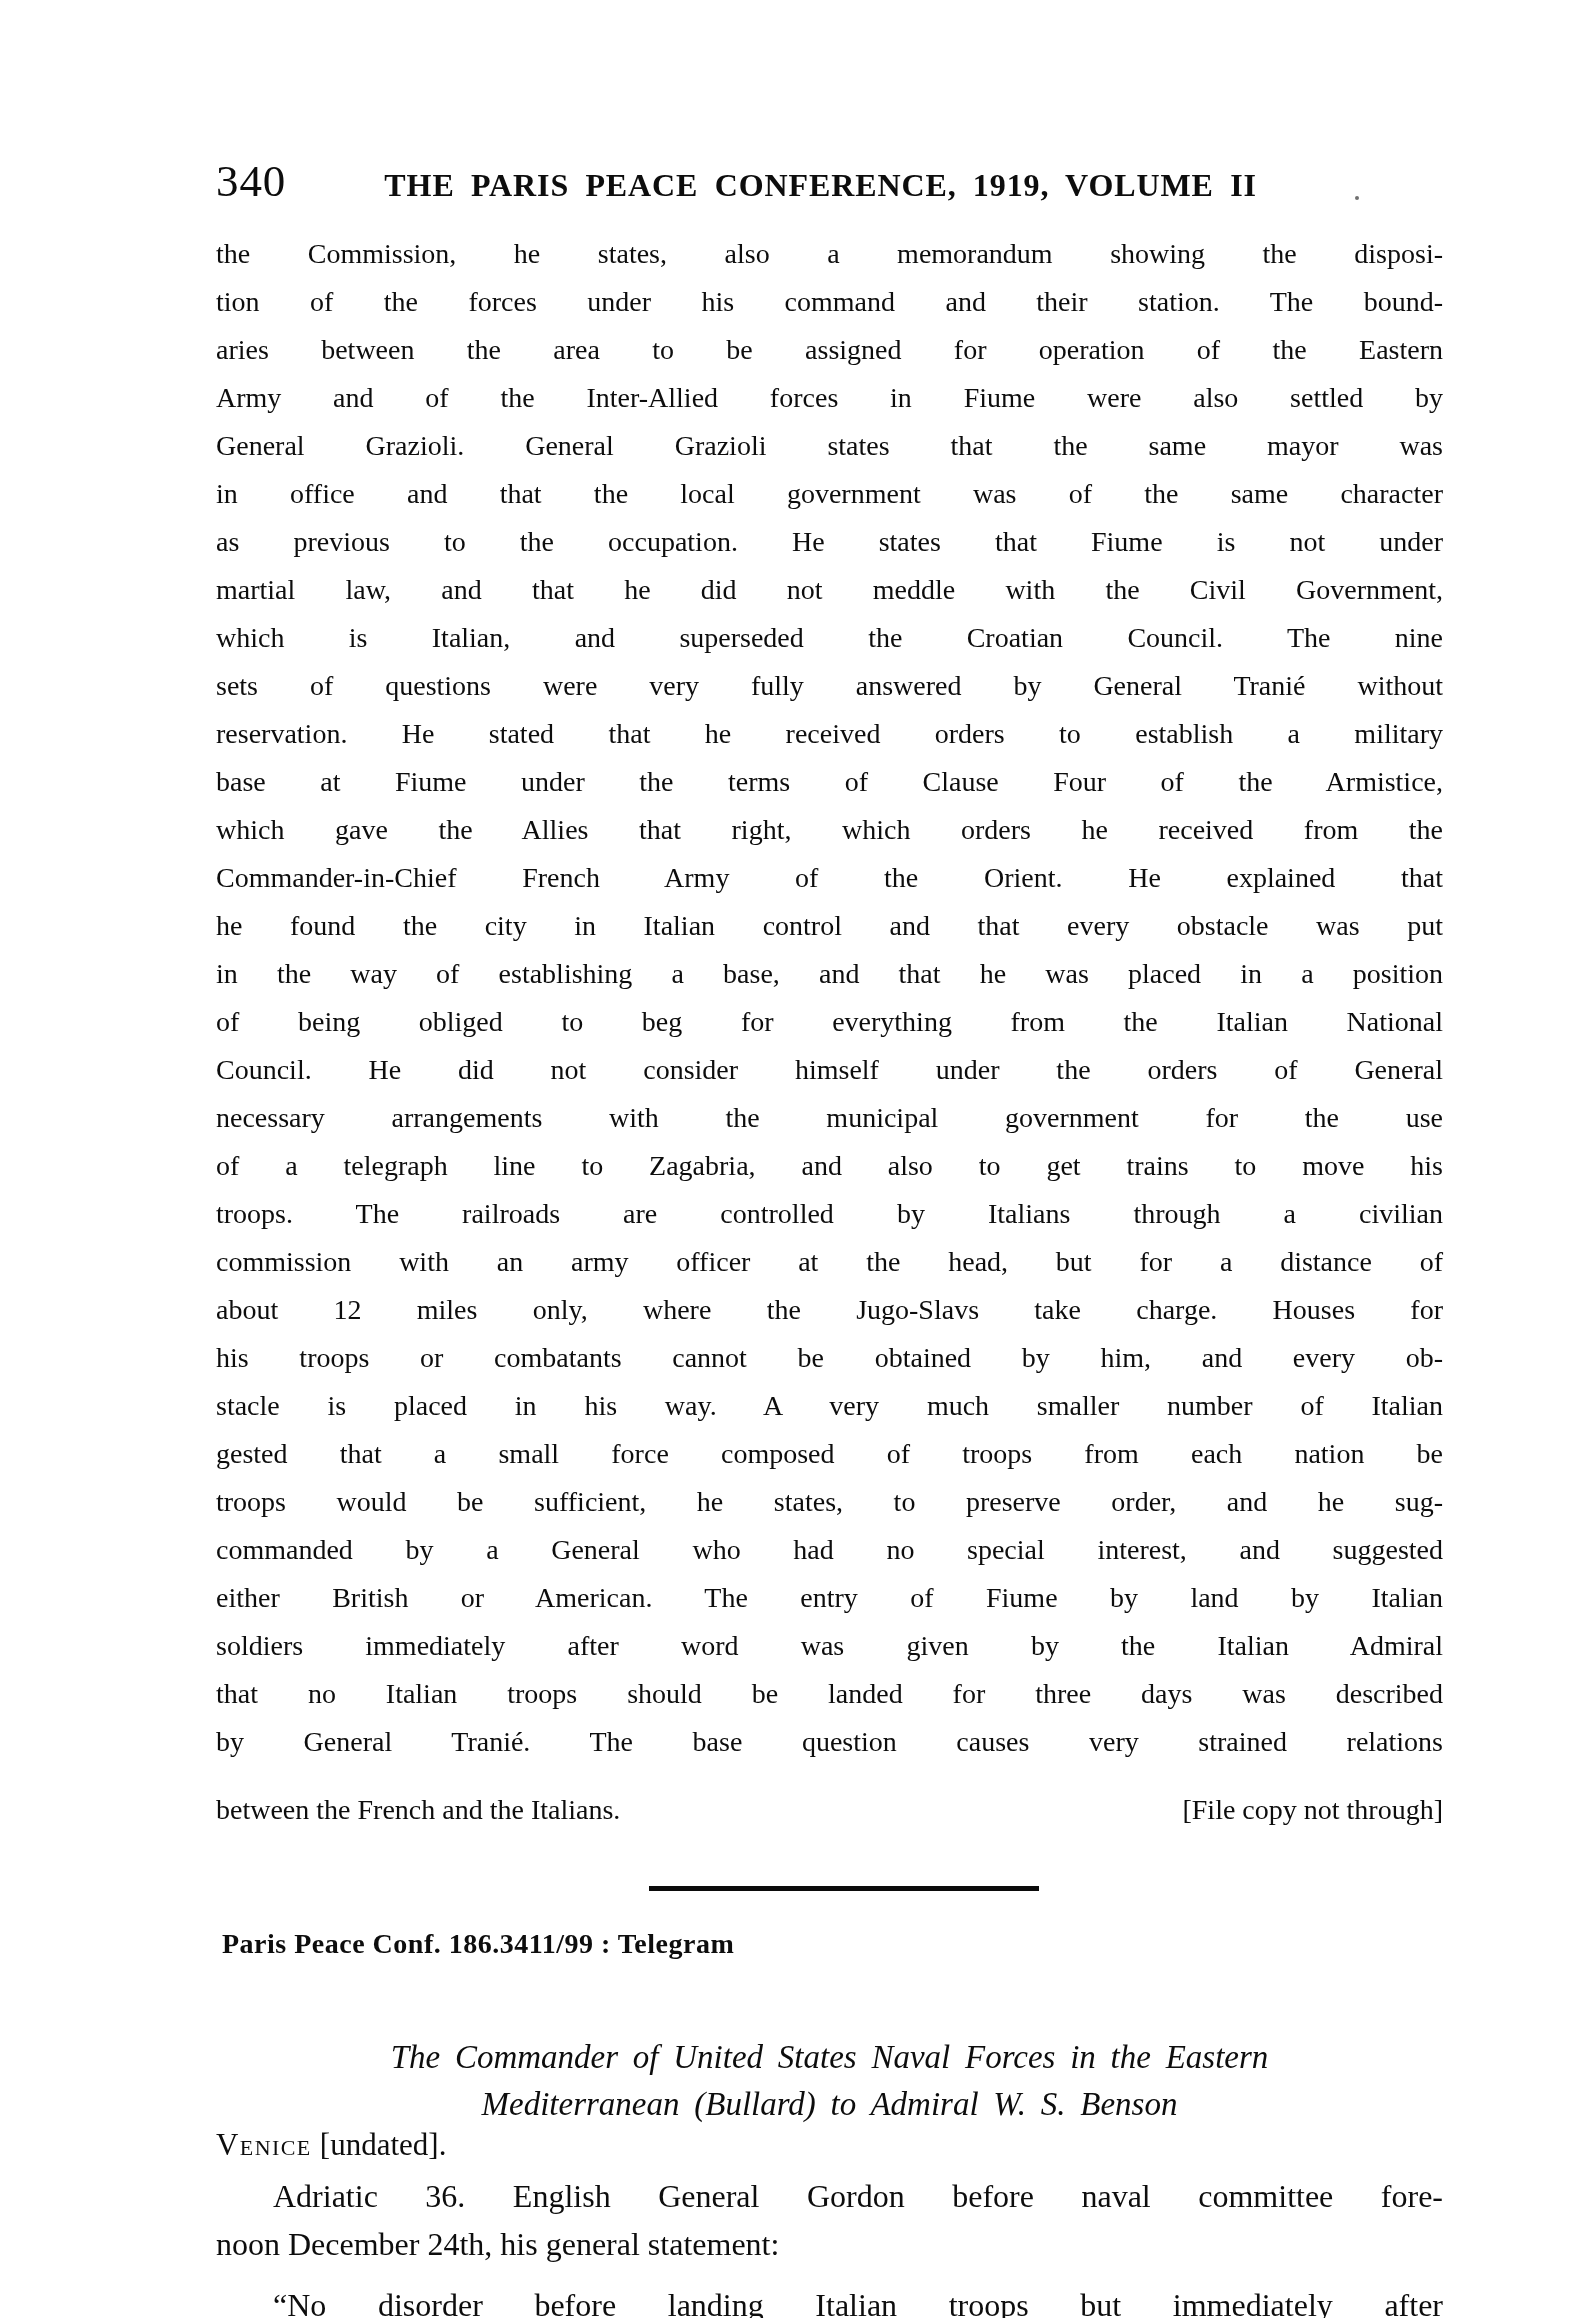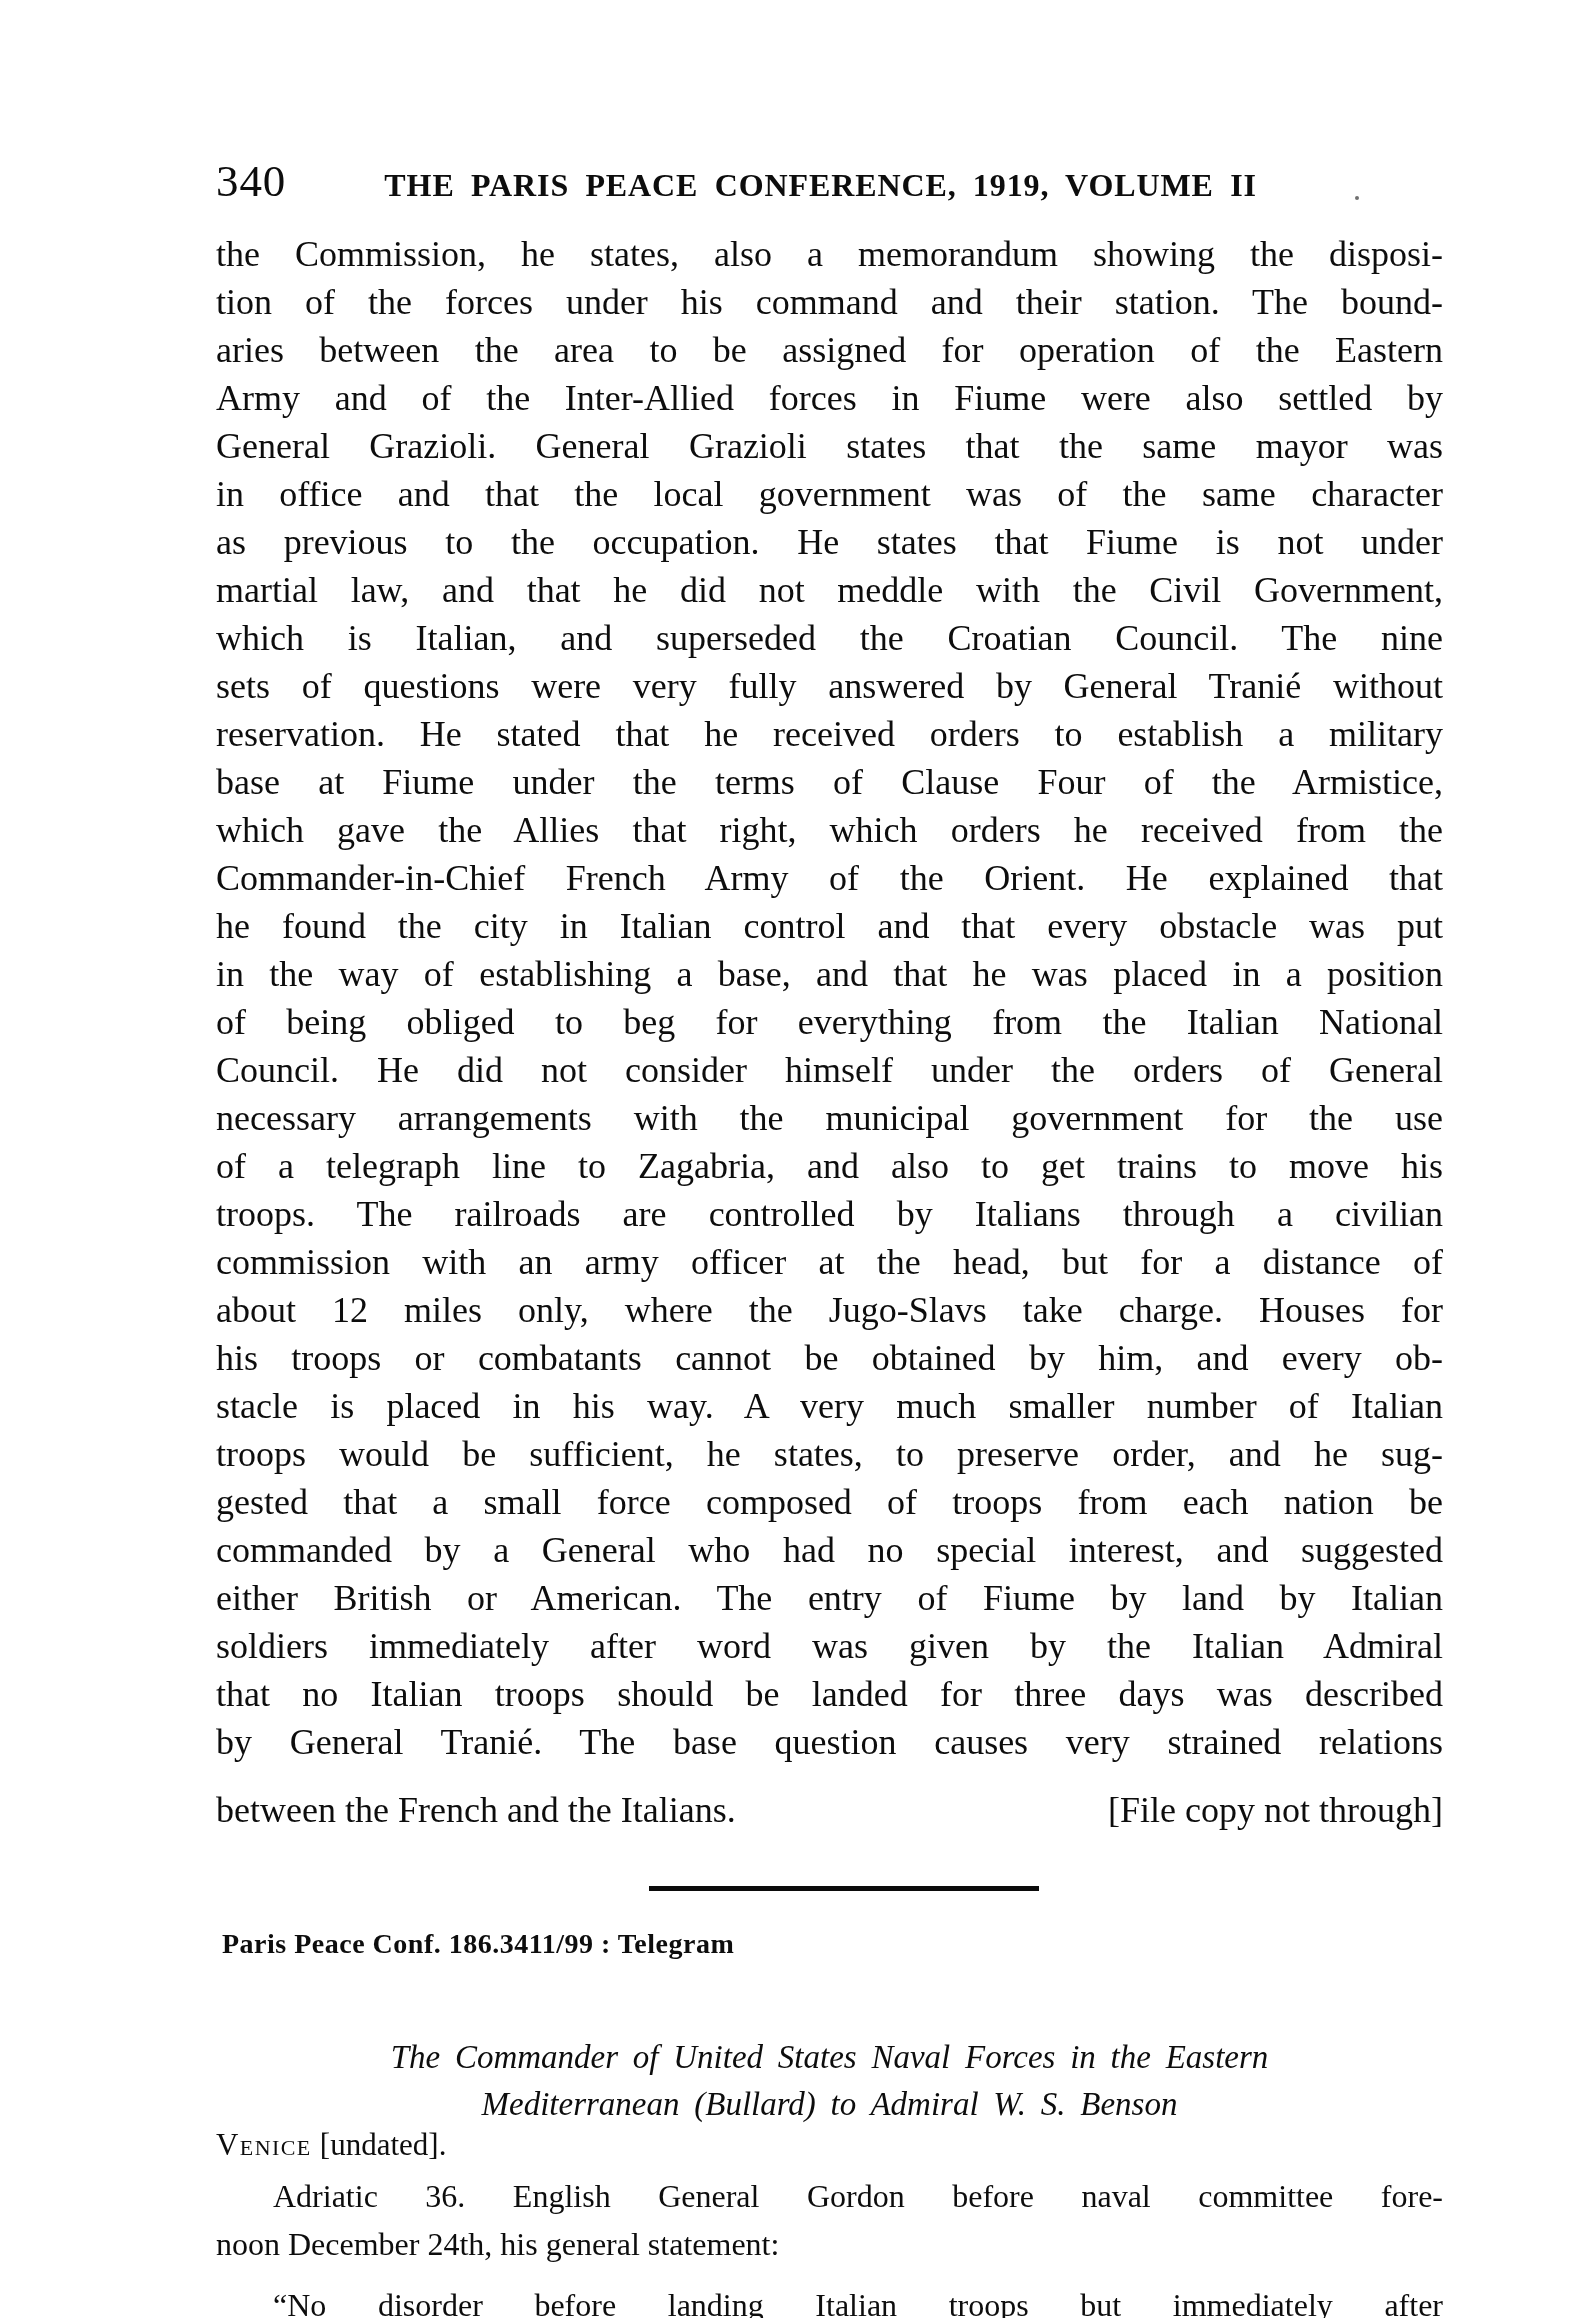--- a/index.html
+++ b/index.html
@@ -46,21 +46,21 @@
     border-radius: 50%;
     background: #333;
     opacity: .7;
   }
   
   .body-block {
     position: absolute;
     left: 216px;
     top: 230px;
     width: 1227px;
-    font-size: 36px;
+    font-size: 28px;
   }
   .bline {
     line-height: 48px;
     height: 48px;
     text-align: justify;
     text-align-last: justify;
     overflow: visible;
     white-space: nowrap;
   }
   .bline-final {
@@ -167,22 +167,22 @@
         <div class="bline">in the way of establishing a base, and that he was placed in a position</div>
         <div class="bline">of being obliged to beg for everything from the Italian National</div>
         <div class="bline">Council.  He did not consider himself under the orders of General</div>
         <div class="bline">necessary arrangements with the municipal government for the use</div>
         <div class="bline">of a telegraph line to Zagabria, and also to get trains to move his</div>
         <div class="bline">troops.  The railroads are controlled by Italians through a civilian</div>
         <div class="bline">commission with an army officer at the head, but for a distance of</div>
         <div class="bline">about 12 miles only, where the Jugo-Slavs take charge.  Houses for</div>
         <div class="bline">his troops or combatants cannot be obtained by him, and every ob-</div>
         <div class="bline">stacle is placed in his way.  A very much smaller number of Italian</div>
+        <div class="bline">gested that a small force composed of troops from each nation be</div>
         <div class="bline">troops would be sufficient, he states, to preserve order, and he sug-</div>
-        <div class="bline">gested that a small force composed of troops from each nation be</div>
         <div class="bline">commanded by a General who had no special interest, and suggested</div>
         <div class="bline">either British or American.  The entry of Fiume by land by Italian</div>
         <div class="bline">soldiers immediately after word was given by the Italian Admiral</div>
         <div class="bline">that no Italian troops should be landed for three days was described</div>
         <div class="bline">by General Tranié.  The base question causes very strained relations</div>
       </div>
     <div class="bline-final">
       <span>between the French and the Italians.</span>
       <span>[File copy not through]</span>
     </div>

